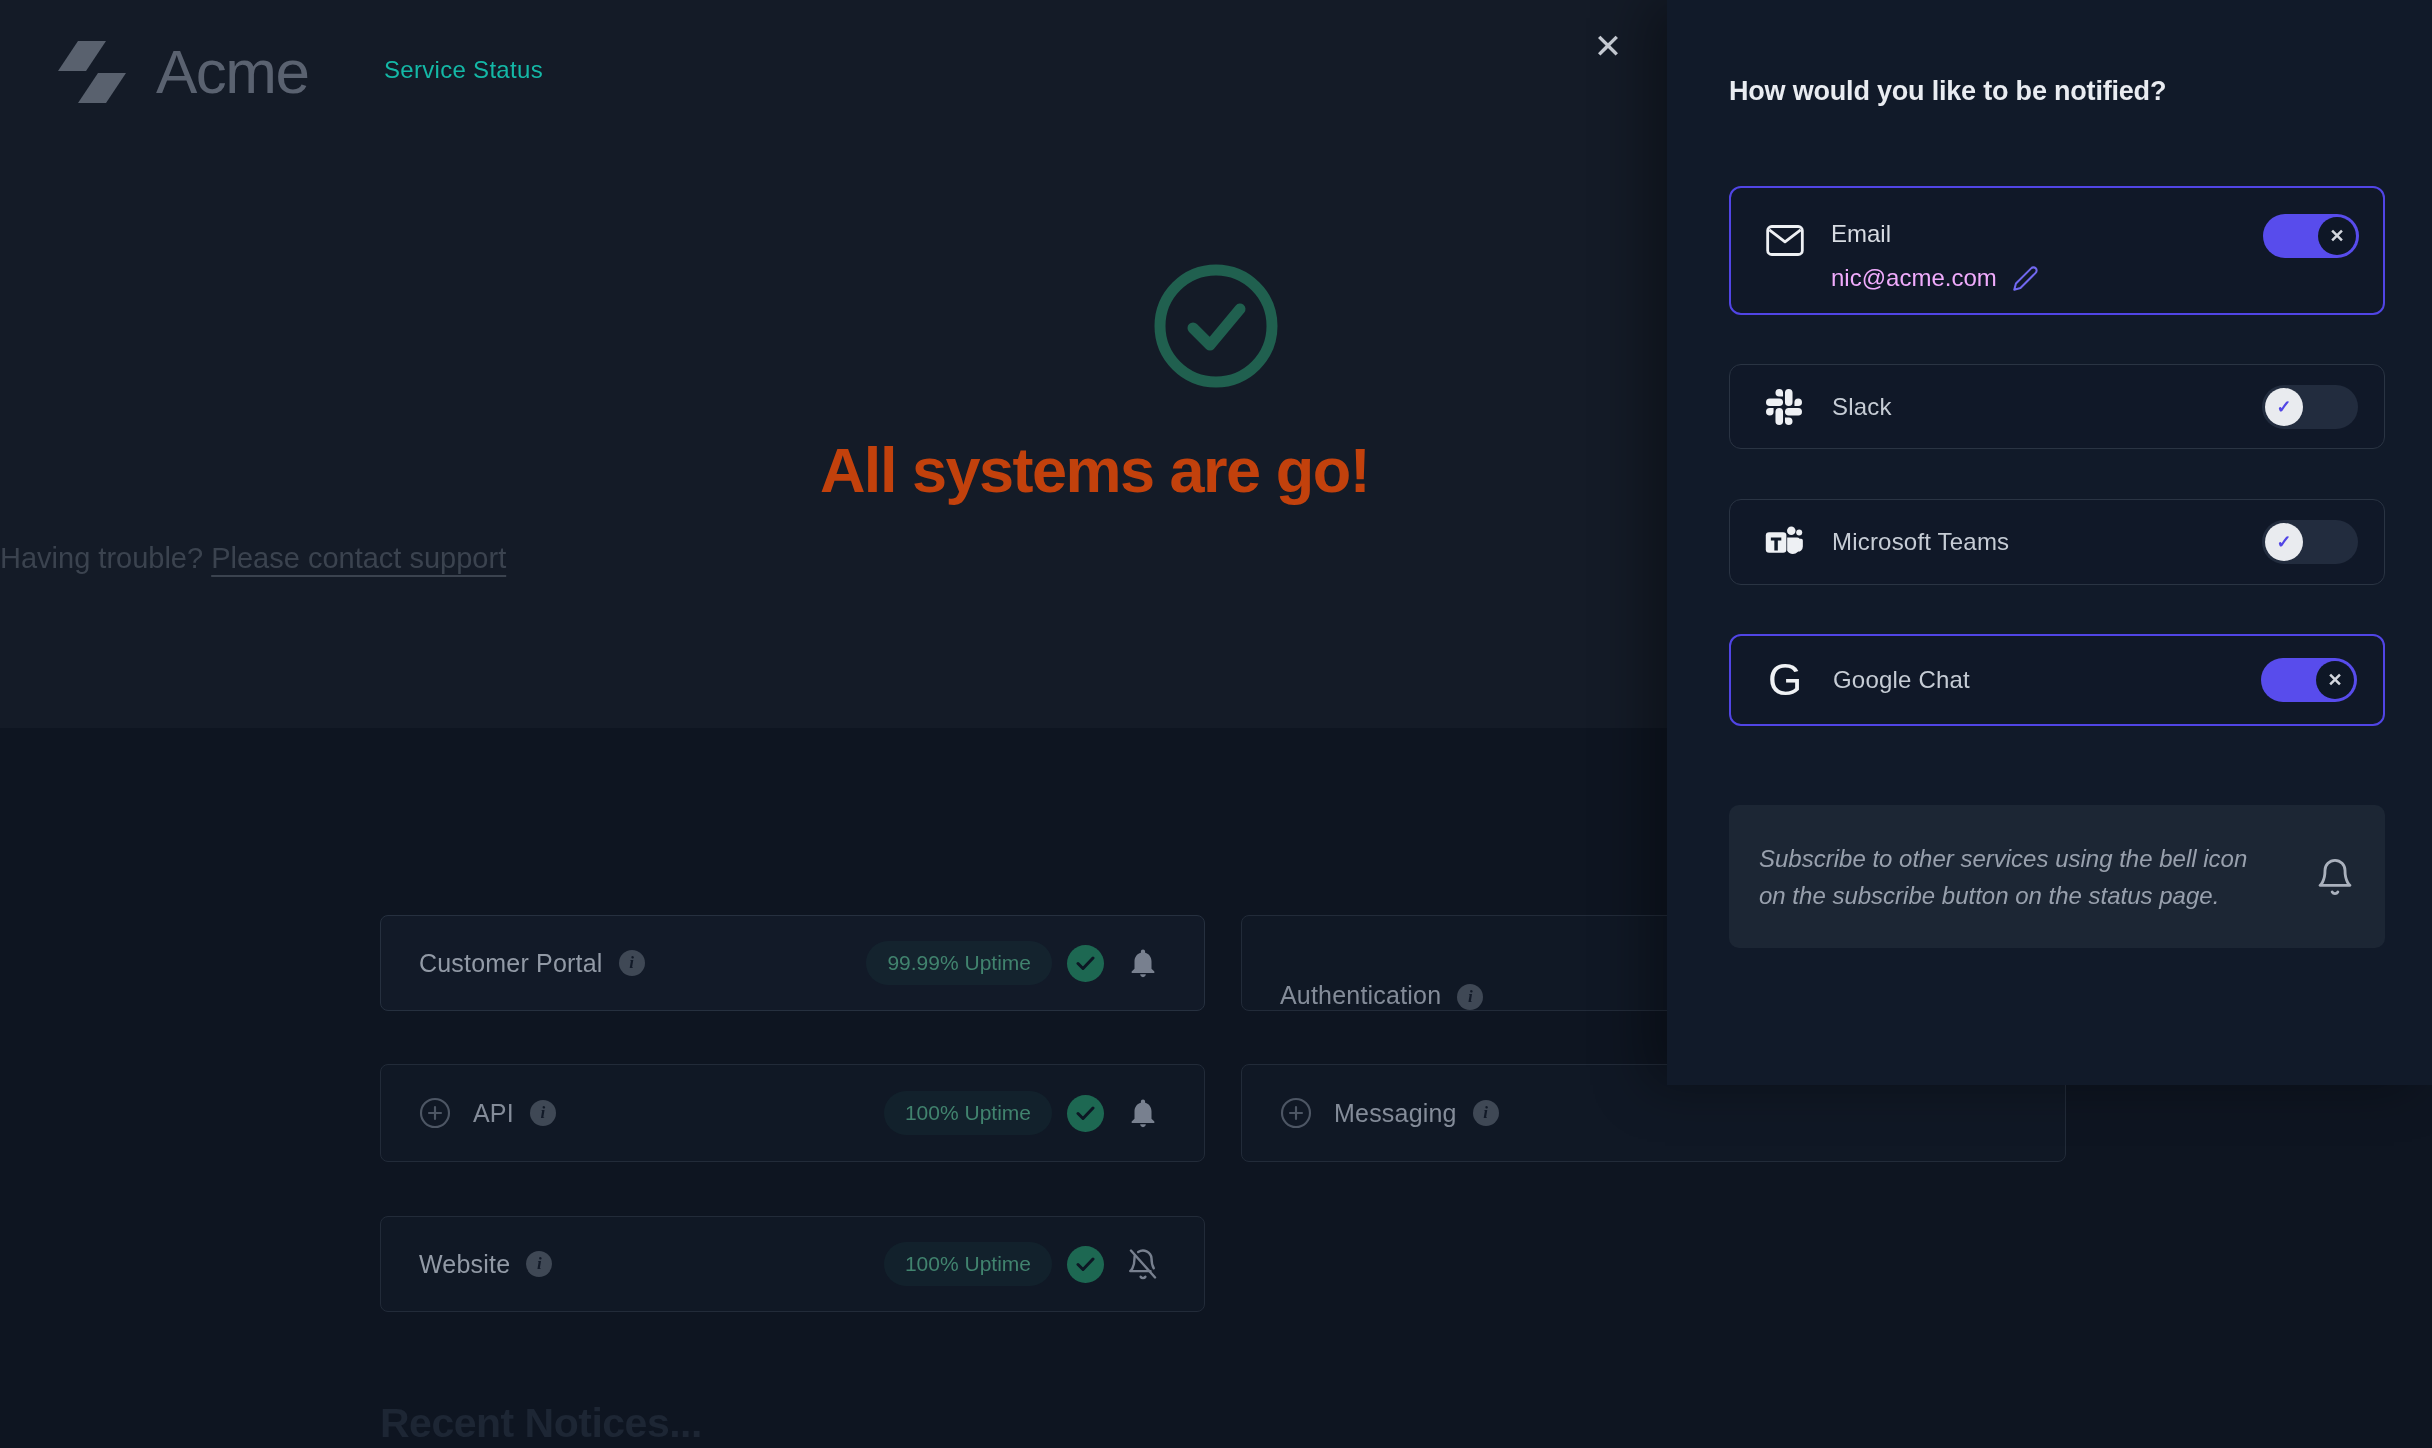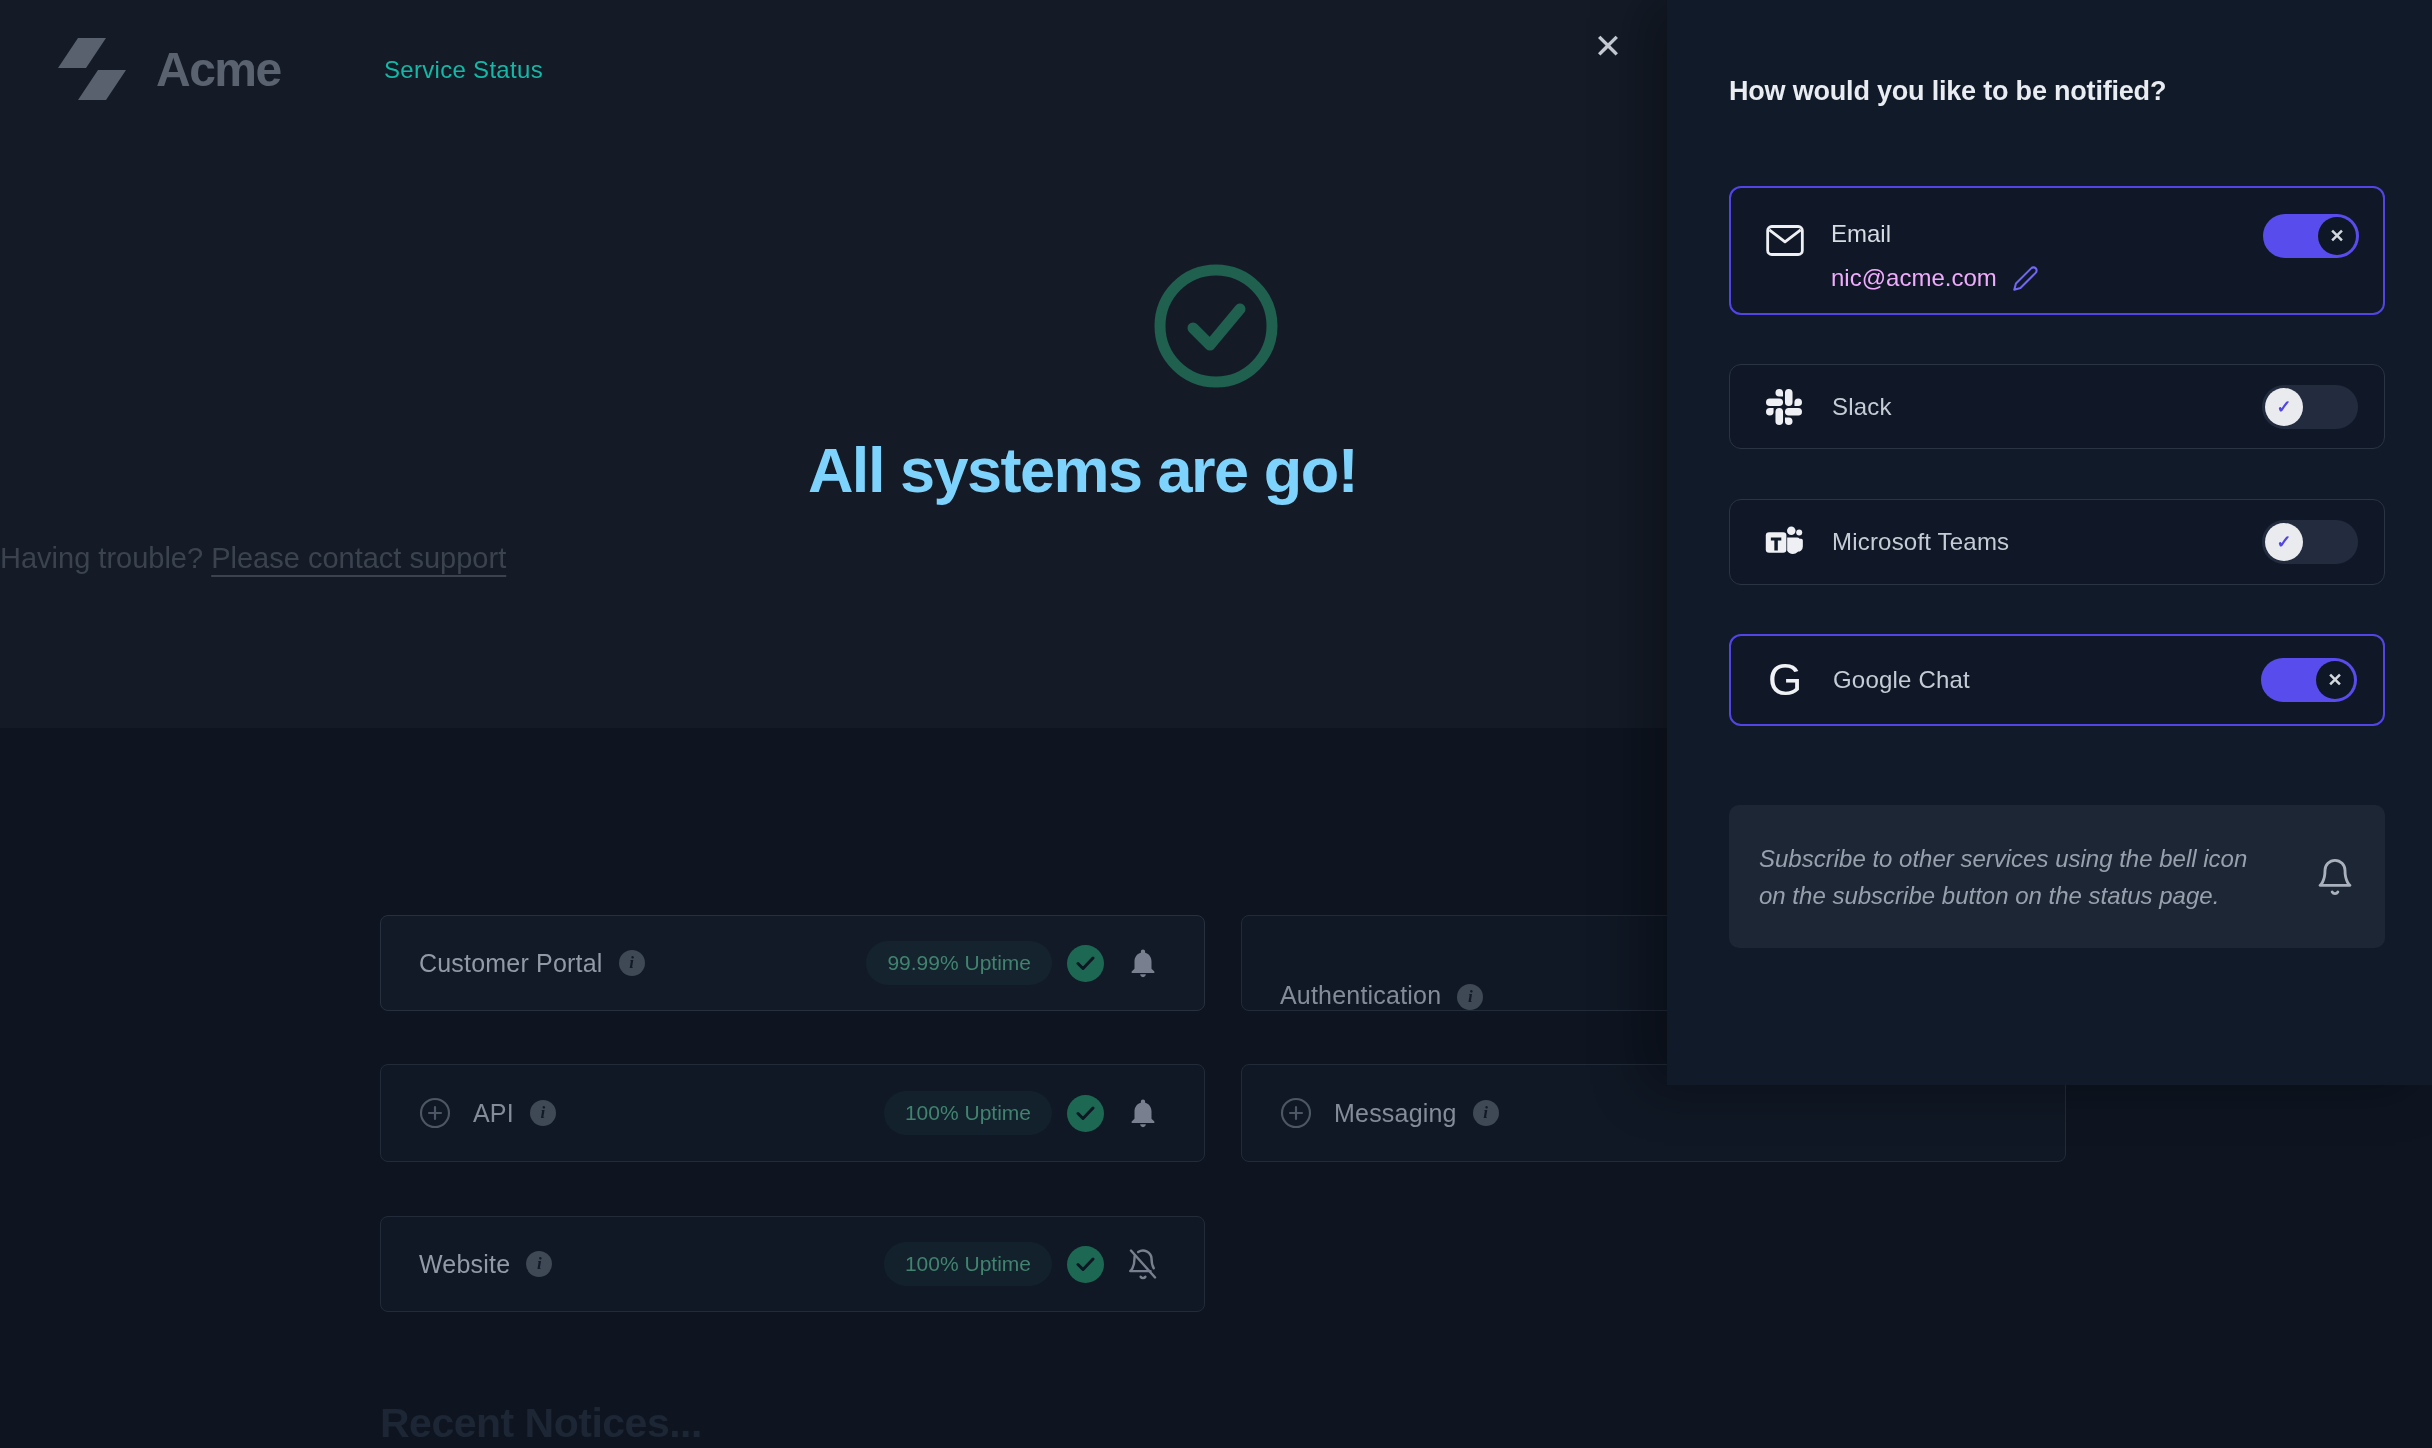--- a/index.html
+++ b/index.html
@@ -8,31 +8,31 @@
     position:relative; overflow:hidden;
     background:#0e1521;
     font-family:"Liberation Sans", sans-serif;
     -webkit-font-smoothing:antialiased;
   }
   
   .hero-section { position:absolute; left:0; top:0; width:100%; height:728px; background:#141b27; }
 
   .brand { position:absolute; left:50px; top:36px; display:flex; align-items:center; gap:22px; }
   .logo-mark { width:84px; height:66px; }
-  .brand-name { font-size:48px; font-weight:bold; color:#5a6270; letter-spacing:-1.5px; }
+  .brand-name { font-size:62px; font-weight:normal; color:#5a6270; letter-spacing:-1.5px; }
   .page-subtitle { position:absolute; left:384px; top:56px; font-size:24px; color:#14b8a6; letter-spacing:0.3px; }
 
   .close-btn { position:absolute; left:1586px; top:24px; width:44px; height:44px;
     display:flex; align-items:center; justify-content:center;
     color:#c9ced6; font-size:34px; font-weight:300; cursor:pointer; z-index:5; line-height:1; }
 
   .hero-check { position:absolute; left:1152px; top:262px; width:128px; height:128px; }
 
-  .hero-title { position:absolute; left:4px; top:434px; width:2157px; text-align:center;
-    font-size:63px; font-weight:bold; color:#7dd3fc; letter-spacing:-1.5px; }
+  .hero-title { position:absolute; left:16px; top:434px; width:2157px; text-align:center;
+    font-size:63px; font-weight:bold; color:#c2410c; letter-spacing:-1.5px; }
   .hero-sub { position:absolute; left:0; top:542px; width:2432px; 
     font-size:29px; color:#3b434f; }
   .hero-sub a { color:#3b434f; text-decoration:underline; text-underline-offset:7px; text-decoration-thickness:1.5px; cursor:pointer; }
 
   
   .svc-card { position:absolute; width:825px; height:96px;
     border:1.5px solid #222b39; border-radius:8px; background:#101825;
     display:flex; align-items:center; padding:0 44px 0 38px; cursor:pointer; }
   .svc-card.lit { background:#121a28; border-color:#26303f; }
   .svc-label { font-size:25px; color:#929aa6; letter-spacing:0.2px; white-space:nowrap; }

